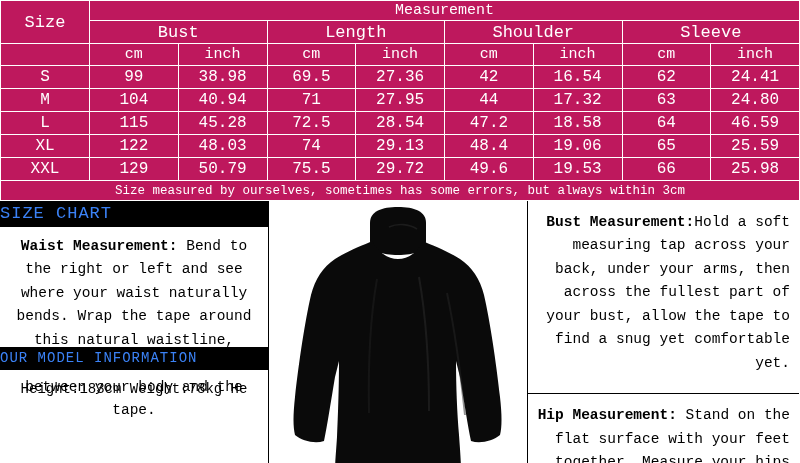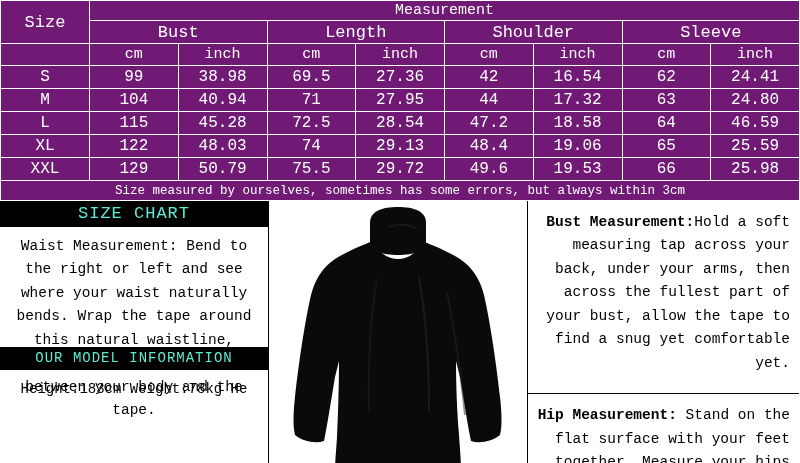--- a/index.html
+++ b/index.html
@@ -19,21 +19,21 @@
     width: 800px;
     height: 463px;
     box-sizing: border-box;
   }
 
   
   table.size-table {
     width: 800px;
     border-collapse: collapse;
     table-layout: fixed;
-    background: #701a75;
+    background: #be185d;
   }
   table.size-table td,
   table.size-table th {
     border: 1px solid #ffffff;
     text-align: center;
     color: #ffffff;
     font-family: "Liberation Mono", monospace;
     font-weight: normal;
     padding: 0;
   }
@@ -72,37 +72,37 @@
     box-sizing: border-box;
   }
   .col-right {
     width: 271px;
     box-sizing: border-box;
     position: relative;
   }
 
   .banner {
     background: #000;
-    color: #5eead4;
-    text-align: center;
+    color: #3b82f6;
+    text-align: left;
     font-size: 17px;
     letter-spacing: 1px;
     padding: 3px 0 4px 0;
     font-family: "Liberation Mono", monospace;
   }
   .banner.small { font-size: 14px; }
 
   .para {
     font-size: 14.5px;
     line-height: 1.62;
     text-align: center;
     padding: 8px 10px 0 10px;
     font-family: "Liberation Mono", monospace;
   }
-  .para b { font-weight: normal; }
+  .para b { font-weight: bold; }
 
   .para-right {
     font-size: 14.5px;
     line-height: 1.62;
     text-align: right;
     padding: 10px 9px 0 9px;
     font-family: "Liberation Mono", monospace;
   }
   .divider-h {
     border-top: 1px solid #000;

